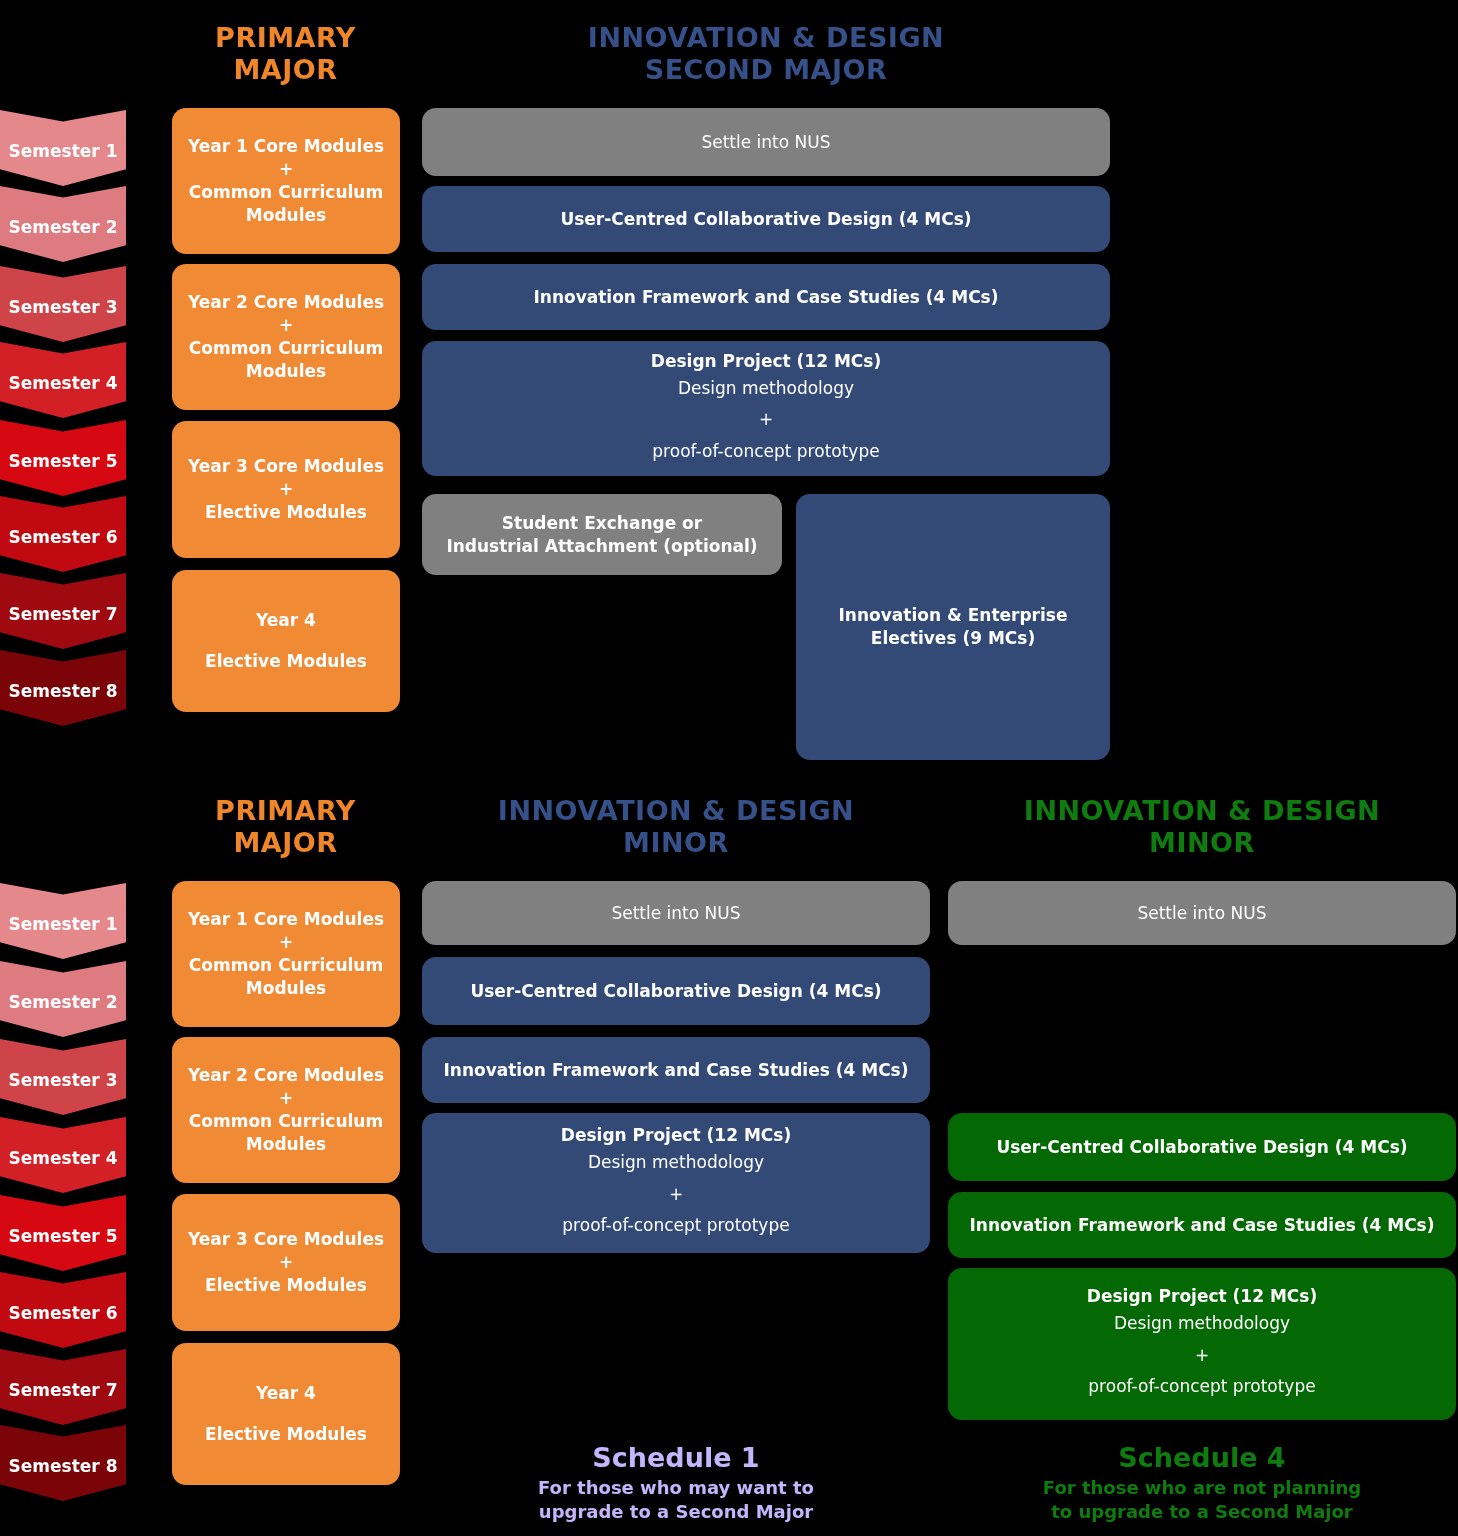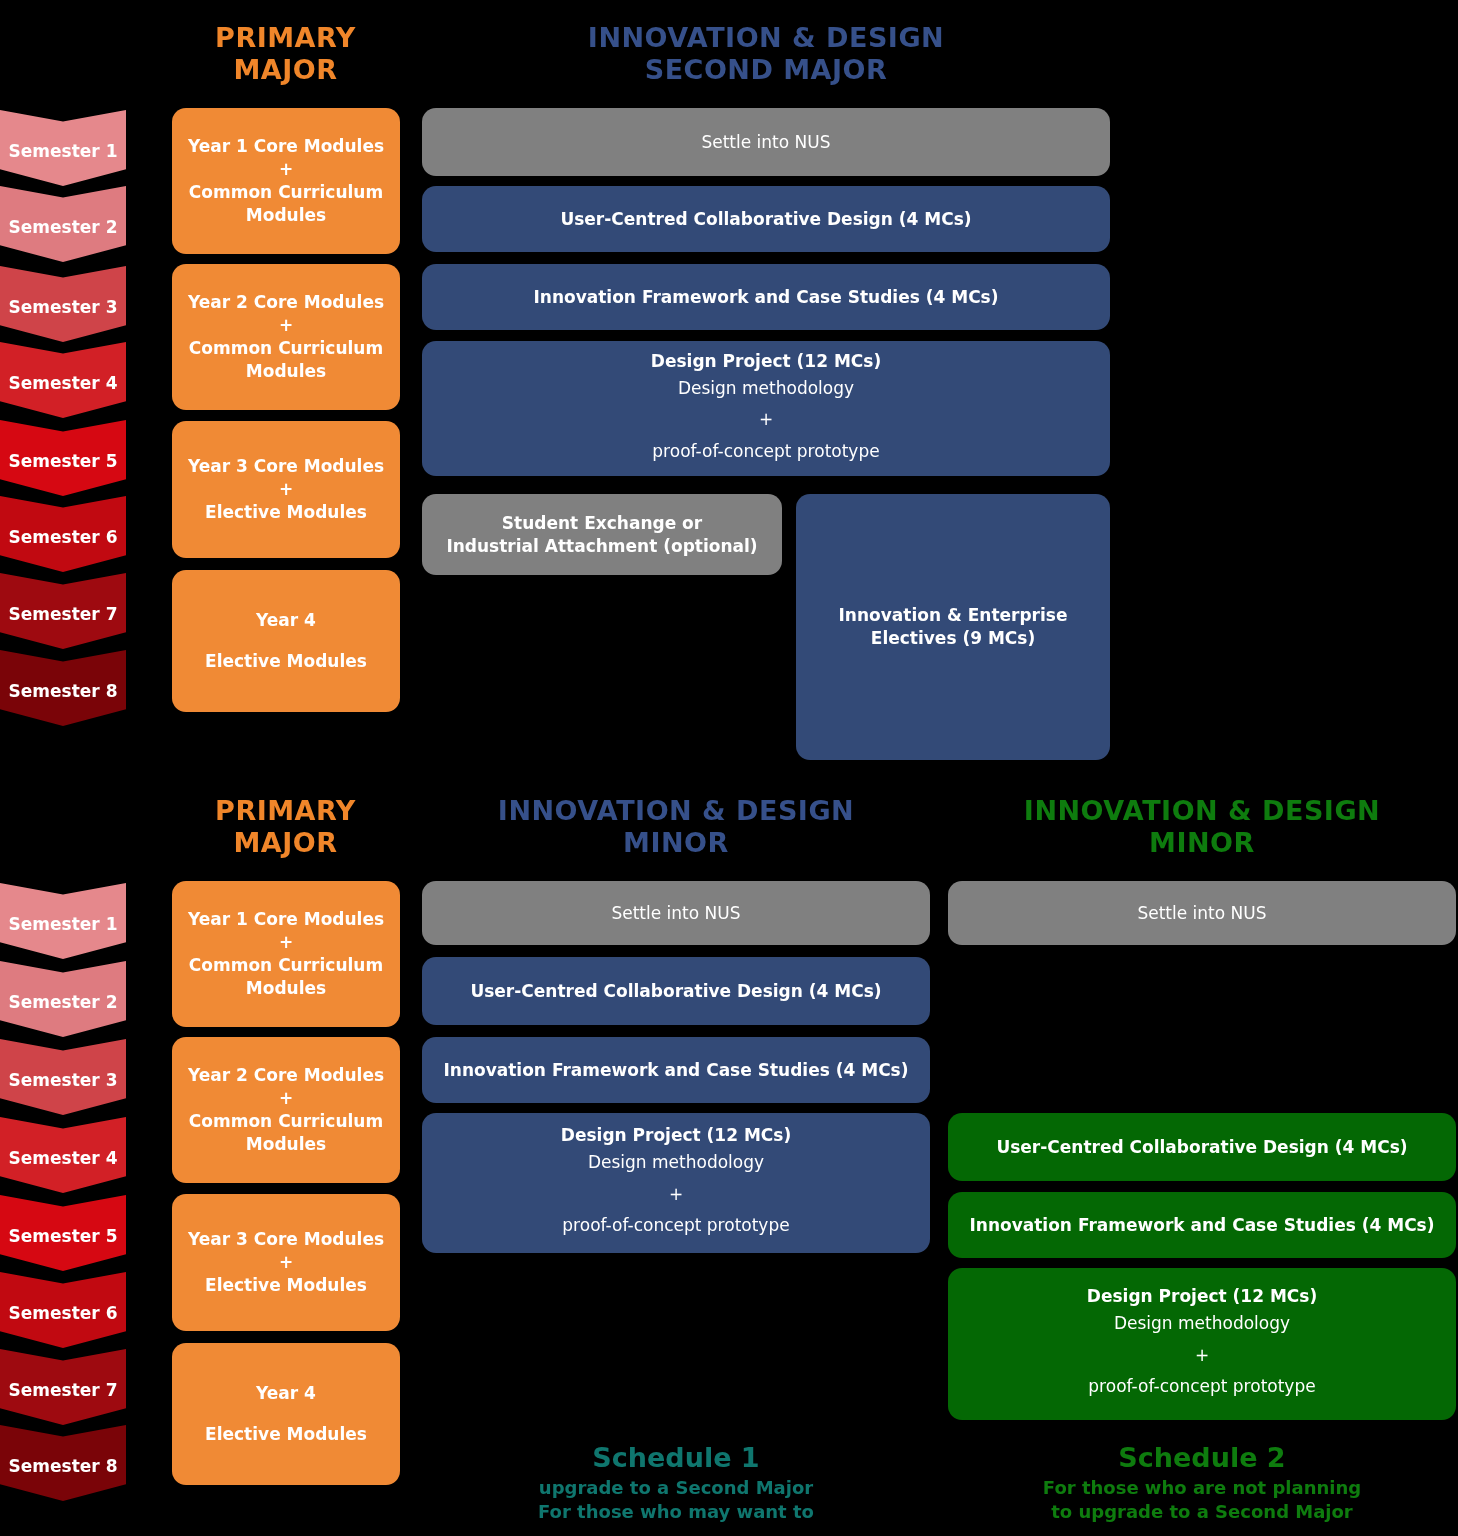--- a/index.html
+++ b/index.html
@@ -88,21 +88,21 @@
     font-size: 27px;
     display: block;
     margin-bottom: 2px;
   }
   .sched .d {
     font-weight: bold;
     font-size: 18px;
     display: block;
     line-height: 1.3;
   }
-  .sched.navy  .t, .sched.navy  .d { color: #0f766e; }
+  .sched.navy  .t, .sched.navy  .d { color: #c4b5fd; }
   .sched.green .t, .sched.green .d { color: #0E7C0E; }
 </style>
 </head>
 <body>
 
 <div class="stage">
 
   <div class="col-title orange" style="left:168px; top:22px; width:235px;">
     <div>PRIMARY</div>
     <div>MAJOR</div>
@@ -291,23 +291,23 @@
 
   <div class="blk green" style="left:948px; top:1268px; width:508px; height:152px;">
     <div class="hd">Design Project (12 MCs)</div>
     <div class="sub">Design methodology</div>
     <div class="sub">+</div>
     <div class="sub">proof-of-concept prototype</div>
   </div>
 
   <div class="sched navy" style="left:422px; top:1442px; width:508px;">
     <span class="t">Schedule 1</span>
+    <span class="d">For those who may want to</span>
     <span class="d">upgrade to a Second Major</span>
-    <span class="d">For those who may want to</span>
   </div>
 
   <div class="sched green" style="left:948px; top:1442px; width:508px;">
-    <span class="t">Schedule 2</span>
+    <span class="t">Schedule 4</span>
     <span class="d">For those who are not planning</span>
     <span class="d">to upgrade to a Second Major</span>
   </div>
 
 </div>
 
 </body></html>

